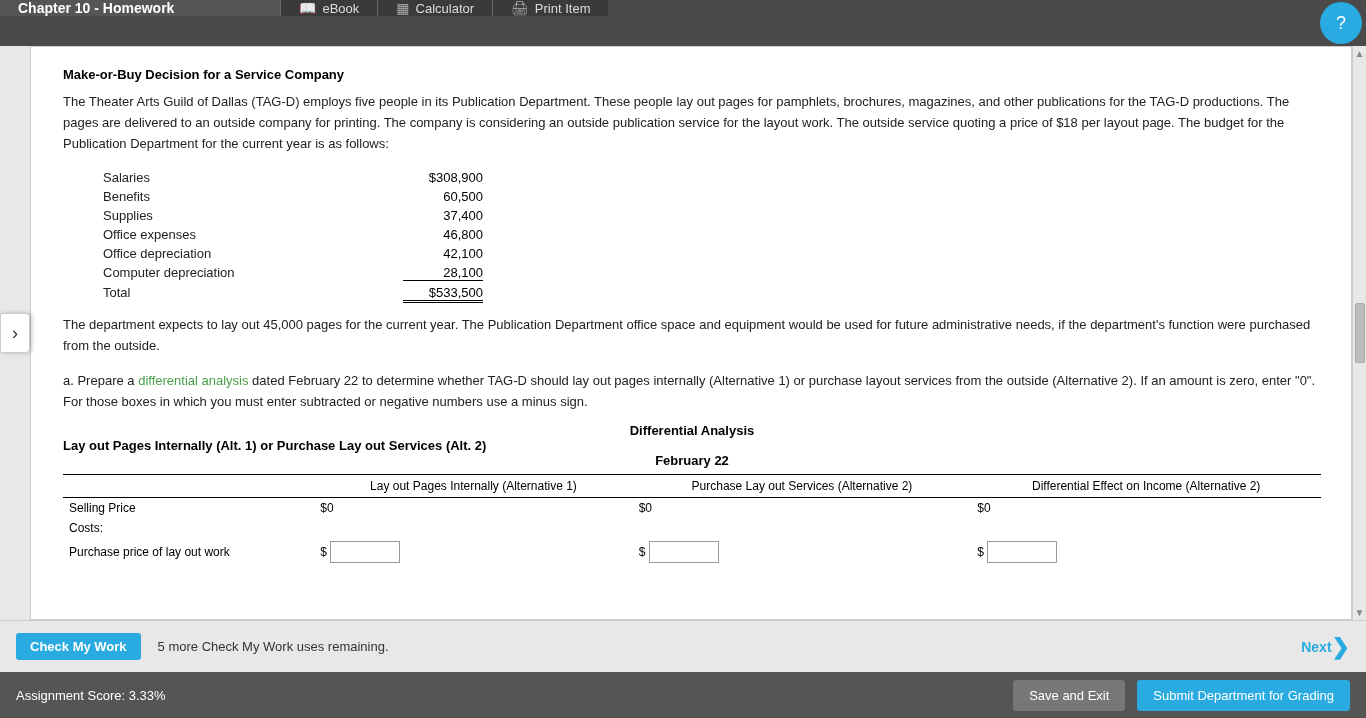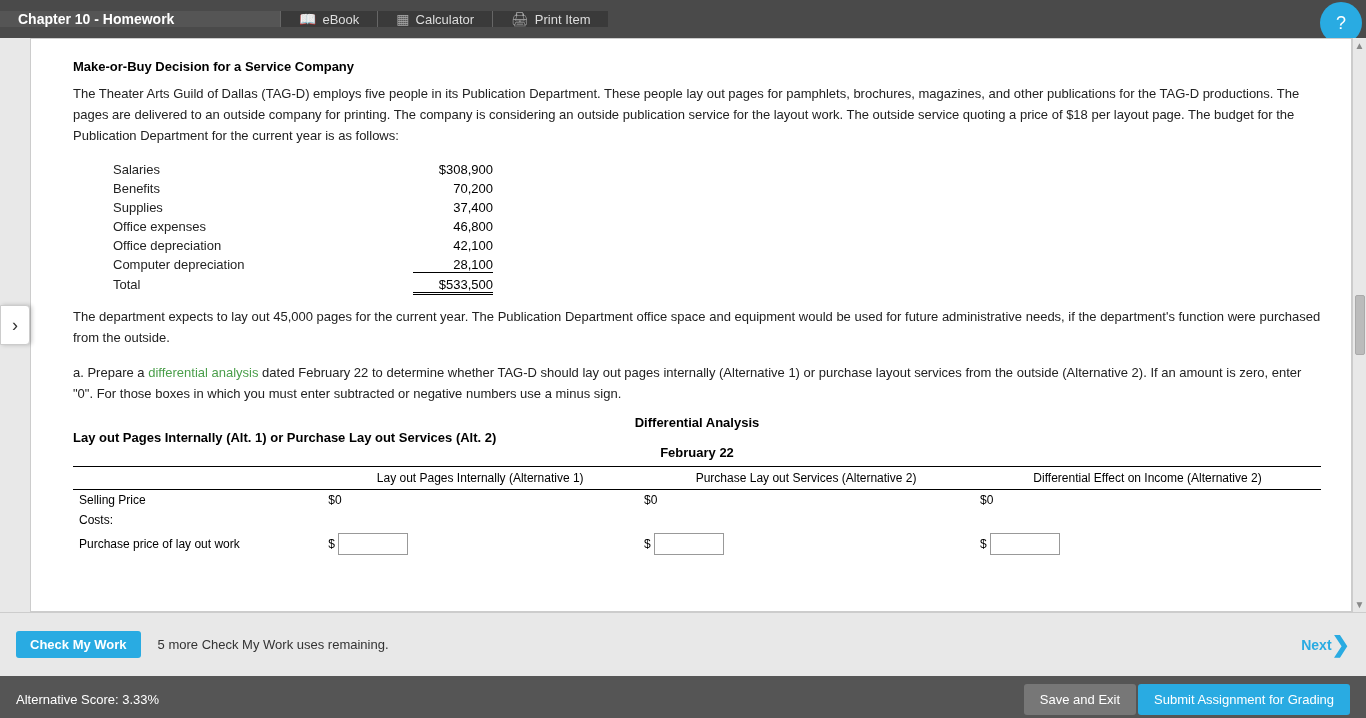--- a/index.html
+++ b/index.html
@@ -1,23 +1,23 @@
 <!DOCTYPE html>
 <html><head>
   <meta charset="utf-8">
   <style>
     * { margin: 0; padding: 0; box-sizing: border-box; }
     body { font-family: Arial, sans-serif; font-size: 13px; background: #d0d0d0; width: 1366px; height: 718px; overflow: hidden; }
 
     
     .top-bar {
       display: flex;
-      align-items: center;
+      align-items: flex-start;
       background: #4a4a4a;
-      height: 38px;
+      height: 46px;
       position: relative;
     }
     .chapter-title {
       background: #555;
       color: #fff;
       display: flex;
       align-items: center;
       padding: 0 18px;
       font-size: 14px;
       font-weight: bold;
@@ -81,21 +81,21 @@
       z-index: 10;
       box-shadow: 2px 0 4px rgba(0,0,0,0.2);
     }
 
     
     .content-panel {
       margin-left: 30px;
       flex: 1;
       background: #fff;
       overflow-y: auto;
-      padding: 20px 30px 20px 42px;
+      padding: 20px 30px 20px 32px;
       border: 1px solid #ccc;
     }
 
     
     .content-panel::-webkit-scrollbar { width: 14px; }
     .content-panel::-webkit-scrollbar-track { background: #f0f0f0; }
     .content-panel::-webkit-scrollbar-thumb { background: #bbb; border: 1px solid #aaa; }
 
     .section-title {
       font-weight: bold;
@@ -192,21 +192,21 @@
       width: 70px;
       height: 22px;
       border: 1px solid #999;
       font-size: 12px;
       padding: 2px 4px;
       background: #fff;
     }
 
     
     .check-bar {
-      height: 64px;
+      height: 52px;
       background: #e8e8e8;
       display: flex;
       align-items: center;
       padding: 0 16px;
       border-top: 1px solid #ccc;
       justify-content: space-between;
     }
     .check-left {
       display: flex;
       align-items: center;
@@ -248,21 +248,21 @@
       align-items: center;
       justify-content: space-between;
       padding: 0 16px;
     }
     .assignment-score {
       color: #fff;
       font-size: 13px;
     }
     .footer-btns {
       display: flex;
-      gap: 2px;
+      gap: 12px;
     }
     .save-exit-btn {
       background: #777;
       color: #fff;
       border: none;
       padding: 8px 16px;
       font-size: 13px;
       cursor: pointer;
       border-radius: 3px;
     }
@@ -308,21 +308,21 @@
 
     <div class="body-text">The Theater Arts Guild of Dallas (TAG-D) employs five people in its Publication Department. These people lay out pages for pamphlets, brochures, magazines, and other publications for the TAG-D productions. The pages are delivered to an outside company for printing. The company is considering an outside publication service for the layout work. The outside service quoting a price of $18 per layout page. The budget for the Publication Department for the current year is as follows:</div>
 
     <div class="budget-table">
       <div class="budget-row">
         <span class="label">Salaries</span>
         <span class="amount">$308,900</span>
       </div>
       <div class="budget-row">
         <span class="label">Benefits</span>
-        <span class="amount">70,200</span>
+        <span class="amount">60,500</span>
       </div>
       <div class="budget-row">
         <span class="label">Supplies</span>
         <span class="amount">37,400</span>
       </div>
       <div class="budget-row">
         <span class="label">Office expenses</span>
         <span class="amount">46,800</span>
       </div>
       <div class="budget-row">
@@ -404,20 +404,20 @@
     <span class="check-remaining">5 more Check My Work uses remaining.</span>
   </div>
   <div class="next-btn">
     <span>Next</span>
     <span class="next-chevron">❯</span>
   </div>
 </div>
 
 <div class="footer-bar">
   <div class="assignment-score">
-    <span>Alternative Score:</span>
+    <span>Assignment Score:</span>
     <span>3.33%</span>
   </div>
   <div class="footer-btns">
     <button class="save-exit-btn">Save and Exit</button>
-    <button class="submit-btn">Submit Assignment for Grading</button>
+    <button class="submit-btn">Submit Department for Grading</button>
   </div>
 </div>
 
 </body></html>

